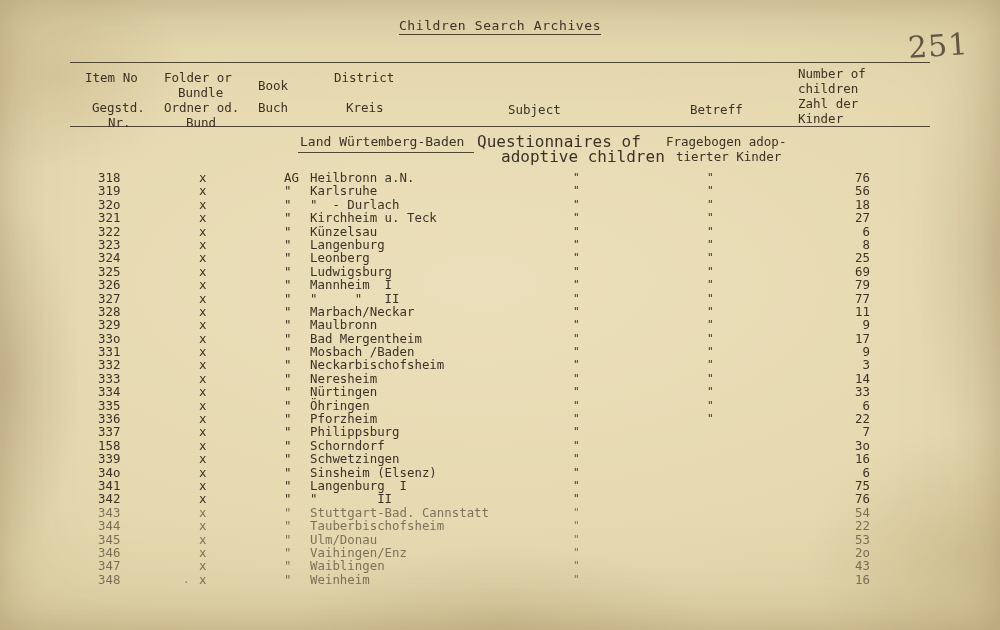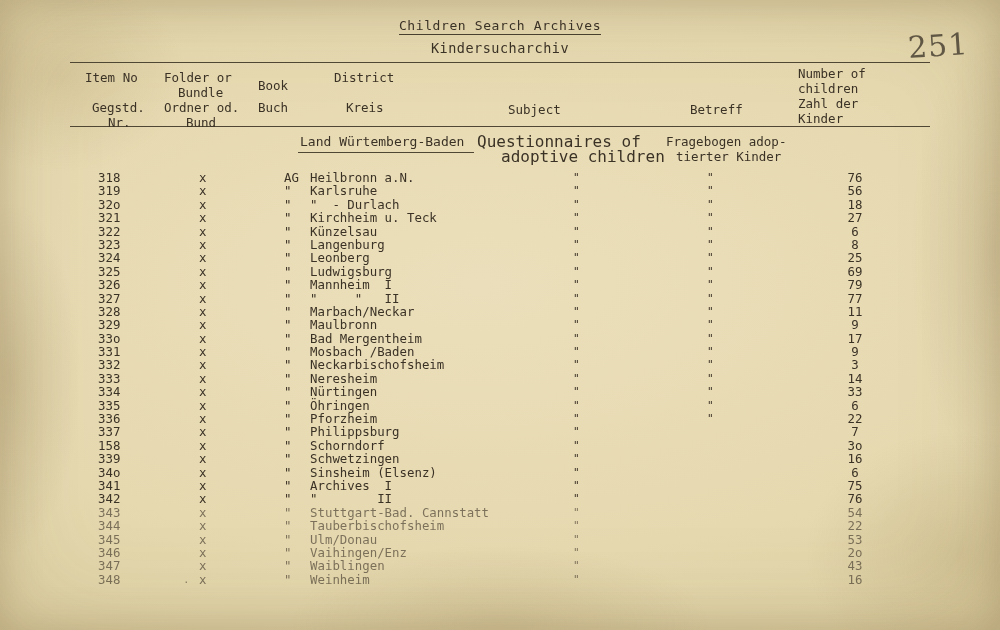--- a/index.html
+++ b/index.html
@@ -178,40 +178,39 @@
   }
   .c-f {
     position: absolute;
     left: 707px;
     font-size: 11px;
   }
   .c-n {
     position: absolute;
     left: 840px;
     width: 30px;
-    text-align: center;
+    text-align: right;
   }
   .faded { opacity: 0.62; }
   .dot-mark {
     position: absolute;
     left: 183px;
     font-size: 11px;
     opacity: 0.8;
   }
 </style>
 </head>
 <body>
 
 <div class="page">
 
   <div class="grain"></div>
   <div class="edge-dark"></div>
 
   <div class="title"><span class="t1">Children Search Archives</span></div>
-  <div class="subtitle">Kindersucharchiv</div>
   <div class="page-number">251</div>
 
   <div class="rule top"></div>
   <div class="rule bot"></div>
   <div class="rule short"></div>
 
   <div class="colhead ch-item">Item No</div>
   <div class="colhead ch-folder"><span>Folder or</span><br><span style="margin-left:14px; display:inline-block">Bundle</span></div>
   <div class="colhead ch-book">Book</div>
   <div class="colhead ch-dist">District</div>
@@ -246,21 +245,21 @@
       <div class="row"><span class="c-item">331</span><span class="c-x">x</span><span class="c-ag">"</span><span class="c-dist">Mosbach /Baden</span><span class="c-q">"</span><span class="c-f">"</span><span class="c-n">9</span></div>
       <div class="row"><span class="c-item">332</span><span class="c-x">x</span><span class="c-ag">"</span><span class="c-dist">Neckarbischofsheim</span><span class="c-q">"</span><span class="c-f">"</span><span class="c-n">3</span></div>
       <div class="row"><span class="c-item">333</span><span class="c-x">x</span><span class="c-ag">"</span><span class="c-dist">Neresheim</span><span class="c-q">"</span><span class="c-f">"</span><span class="c-n">14</span></div>
       <div class="row"><span class="c-item">334</span><span class="c-x">x</span><span class="c-ag">"</span><span class="c-dist">Nürtingen</span><span class="c-q">"</span><span class="c-f">"</span><span class="c-n">33</span></div>
       <div class="row"><span class="c-item">335</span><span class="c-x">x</span><span class="c-ag">"</span><span class="c-dist">Öhringen</span><span class="c-q">"</span><span class="c-f">"</span><span class="c-n">6</span></div>
       <div class="row"><span class="c-item">336</span><span class="c-x">x</span><span class="c-ag">"</span><span class="c-dist">Pforzheim</span><span class="c-q">"</span><span class="c-f">"</span><span class="c-n">22</span></div>
       <div class="row"><span class="c-item">337</span><span class="c-x">x</span><span class="c-ag">"</span><span class="c-dist">Philippsburg</span><span class="c-q">"</span><span class="c-f"></span><span class="c-n">7</span></div>
       <div class="row"><span class="c-item">158</span><span class="c-x">x</span><span class="c-ag">"</span><span class="c-dist">Schorndorf</span><span class="c-q">"</span><span class="c-f"></span><span class="c-n">3o</span></div>
       <div class="row"><span class="c-item">339</span><span class="c-x">x</span><span class="c-ag">"</span><span class="c-dist">Schwetzingen</span><span class="c-q">"</span><span class="c-f"></span><span class="c-n">16</span></div>
       <div class="row"><span class="c-item">34o</span><span class="c-x">x</span><span class="c-ag">"</span><span class="c-dist">Sinsheim (Elsenz)</span><span class="c-q">"</span><span class="c-f"></span><span class="c-n">6</span></div>
-      <div class="row"><span class="c-item">341</span><span class="c-x">x</span><span class="c-ag">"</span><span class="c-dist">Archives  I</span><span class="c-q">"</span><span class="c-f"></span><span class="c-n">75</span></div>
+      <div class="row"><span class="c-item">341</span><span class="c-x">x</span><span class="c-ag">"</span><span class="c-dist">Langenburg  I</span><span class="c-q">"</span><span class="c-f"></span><span class="c-n">75</span></div>
       <div class="row"><span class="c-item">342</span><span class="c-x">x</span><span class="c-ag">"</span><span class="c-dist">"        II</span><span class="c-q">"</span><span class="c-f"></span><span class="c-n">76</span></div>
       <div class="row faded"><span class="c-item">343</span><span class="c-x">x</span><span class="c-ag">"</span><span class="c-dist">Stuttgart-Bad. Cannstatt</span><span class="c-q">"</span><span class="c-f"></span><span class="c-n">54</span></div>
       <div class="row faded"><span class="c-item">344</span><span class="c-x">x</span><span class="c-ag">"</span><span class="c-dist">Tauberbischofsheim</span><span class="c-q">"</span><span class="c-f"></span><span class="c-n">22</span></div>
       <div class="row faded"><span class="c-item">345</span><span class="c-x">x</span><span class="c-ag">"</span><span class="c-dist">Ulm/Donau</span><span class="c-q">"</span><span class="c-f"></span><span class="c-n">53</span></div>
       <div class="row faded"><span class="c-item">346</span><span class="c-x">x</span><span class="c-ag">"</span><span class="c-dist">Vaihingen/Enz</span><span class="c-q">"</span><span class="c-f"></span><span class="c-n">2o</span></div>
       <div class="row faded"><span class="c-item">347</span><span class="c-x">x</span><span class="c-ag">"</span><span class="c-dist">Waiblingen</span><span class="c-q">"</span><span class="c-f"></span><span class="c-n">43</span></div>
       <div class="row faded"><span class="c-item">348</span><span class="dot-mark">.</span><span class="c-x">x</span><span class="c-ag">"</span><span class="c-dist">Weinheim</span><span class="c-q">"</span><span class="c-f"></span><span class="c-n">16</span></div>
     </div>
 
 </div>

